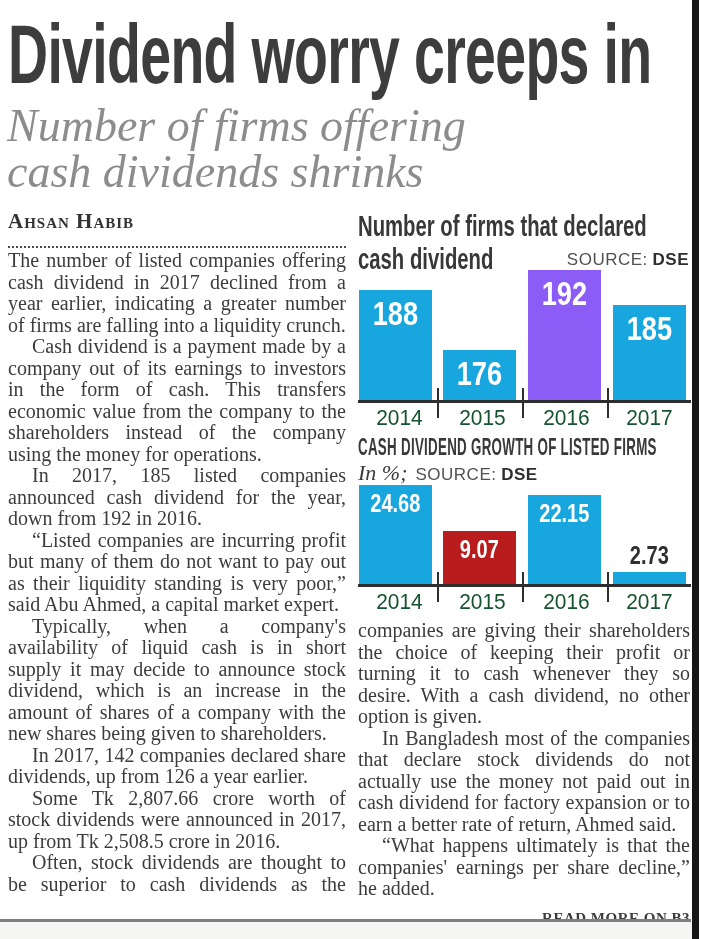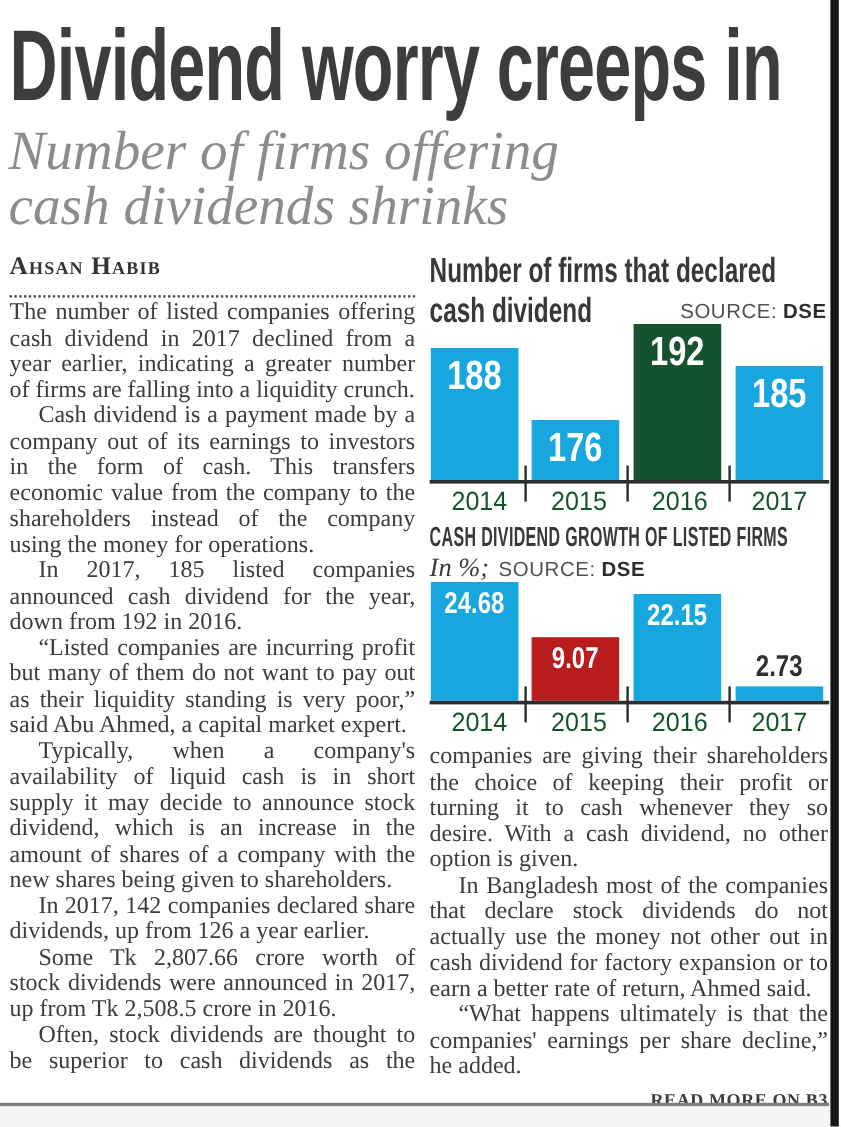--- a/index.html
+++ b/index.html
@@ -164,21 +164,21 @@
       <span class="source-label">SOURCE:</span>
       <span class="source-value">DSE</span>
     </div>
     <div class="plot c1-plot">
       <div class="bar b1" style="height: 110px; background: rgb(23, 166, 222);">
           <div class="bar-value"><span>188</span></div>
         </div>
       <div class="bar b2" style="height: 50px; background: rgb(23, 166, 222);">
           <div class="bar-value"><span>176</span></div>
         </div>
-      <div class="bar b3" style="height: 130px; background: #14532d;">
+      <div class="bar b3" style="height: 130px; background: #8b5cf6;">
           <div class="bar-value"><span>192</span></div>
         </div>
       <div class="bar b4" style="height: 95px; background: rgb(23, 166, 222);">
           <div class="bar-value"><span>185</span></div>
         </div>
     </div>
     <div class="axis-baseline c1-base"></div>
     <div class="axis-tick tick1"></div>
     <div class="axis-tick tick2"></div>
     <div class="axis-tick tick3"></div>
@@ -216,21 +216,21 @@
     <div class="year-row c2-years">
       <div class="year-cell"><span>2014</span></div>
       <div class="year-cell"><span>2015</span></div>
       <div class="year-cell"><span>2016</span></div>
       <div class="year-cell"><span>2017</span></div>
     </div>
   </div>
 
   <div class="col-right-text bodytext">
     <p>companies are giving their shareholders the choice of keeping their profit or turning it to cash whenever they so desire. With a cash dividend, no other option is given.</p>
-    <p class="indent">In Bangladesh most of the companies that declare stock dividends do not actually use the money not other out in cash dividend for factory expansion or to earn a better rate of return, Ahmed said.</p>
+    <p class="indent">In Bangladesh most of the companies that declare stock dividends do not actually use the money not paid out in cash dividend for factory expansion or to earn a better rate of return, Ahmed said.</p>
     <p class="indent">“What happens ultimately is that the companies' earnings per share decline,” he added.</p>
     <div class="read-more">READ MORE ON B3</div>
   </div>
 
   <div class="bottom-rule"></div>
   <div class="below-rule-strip"></div>
   <div class="right-edge-bar"></div>
 
 </div>
 

